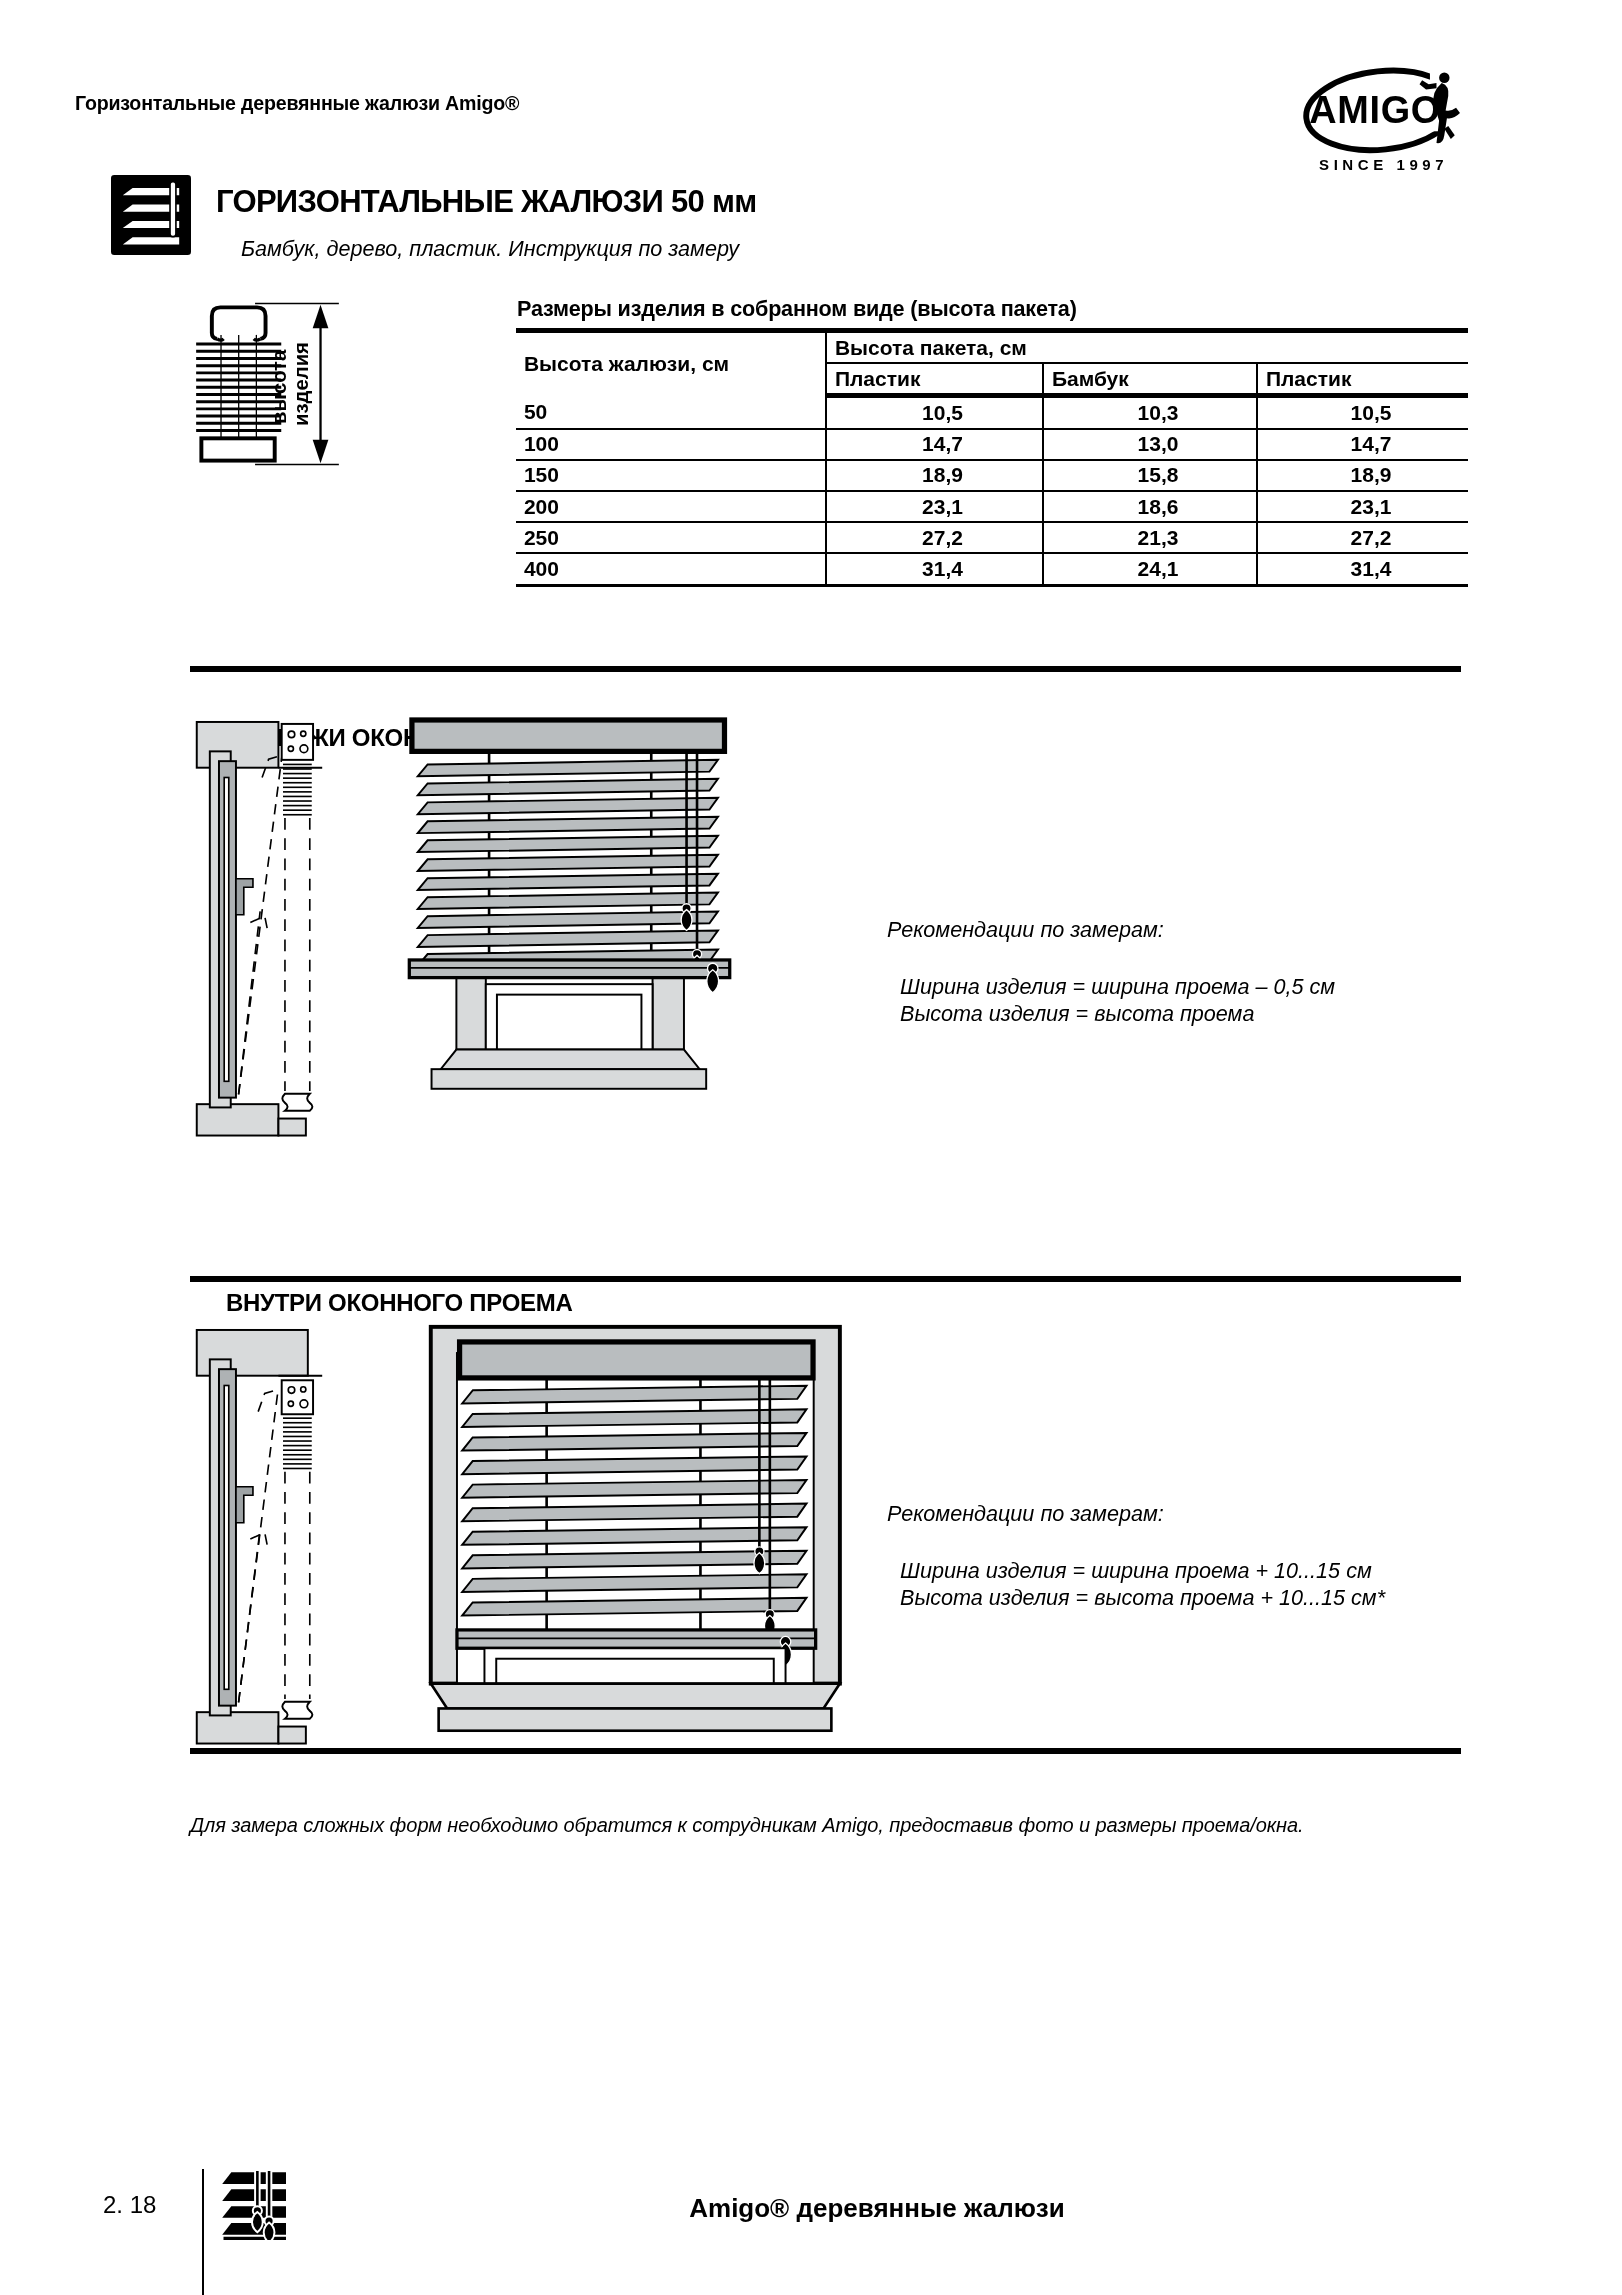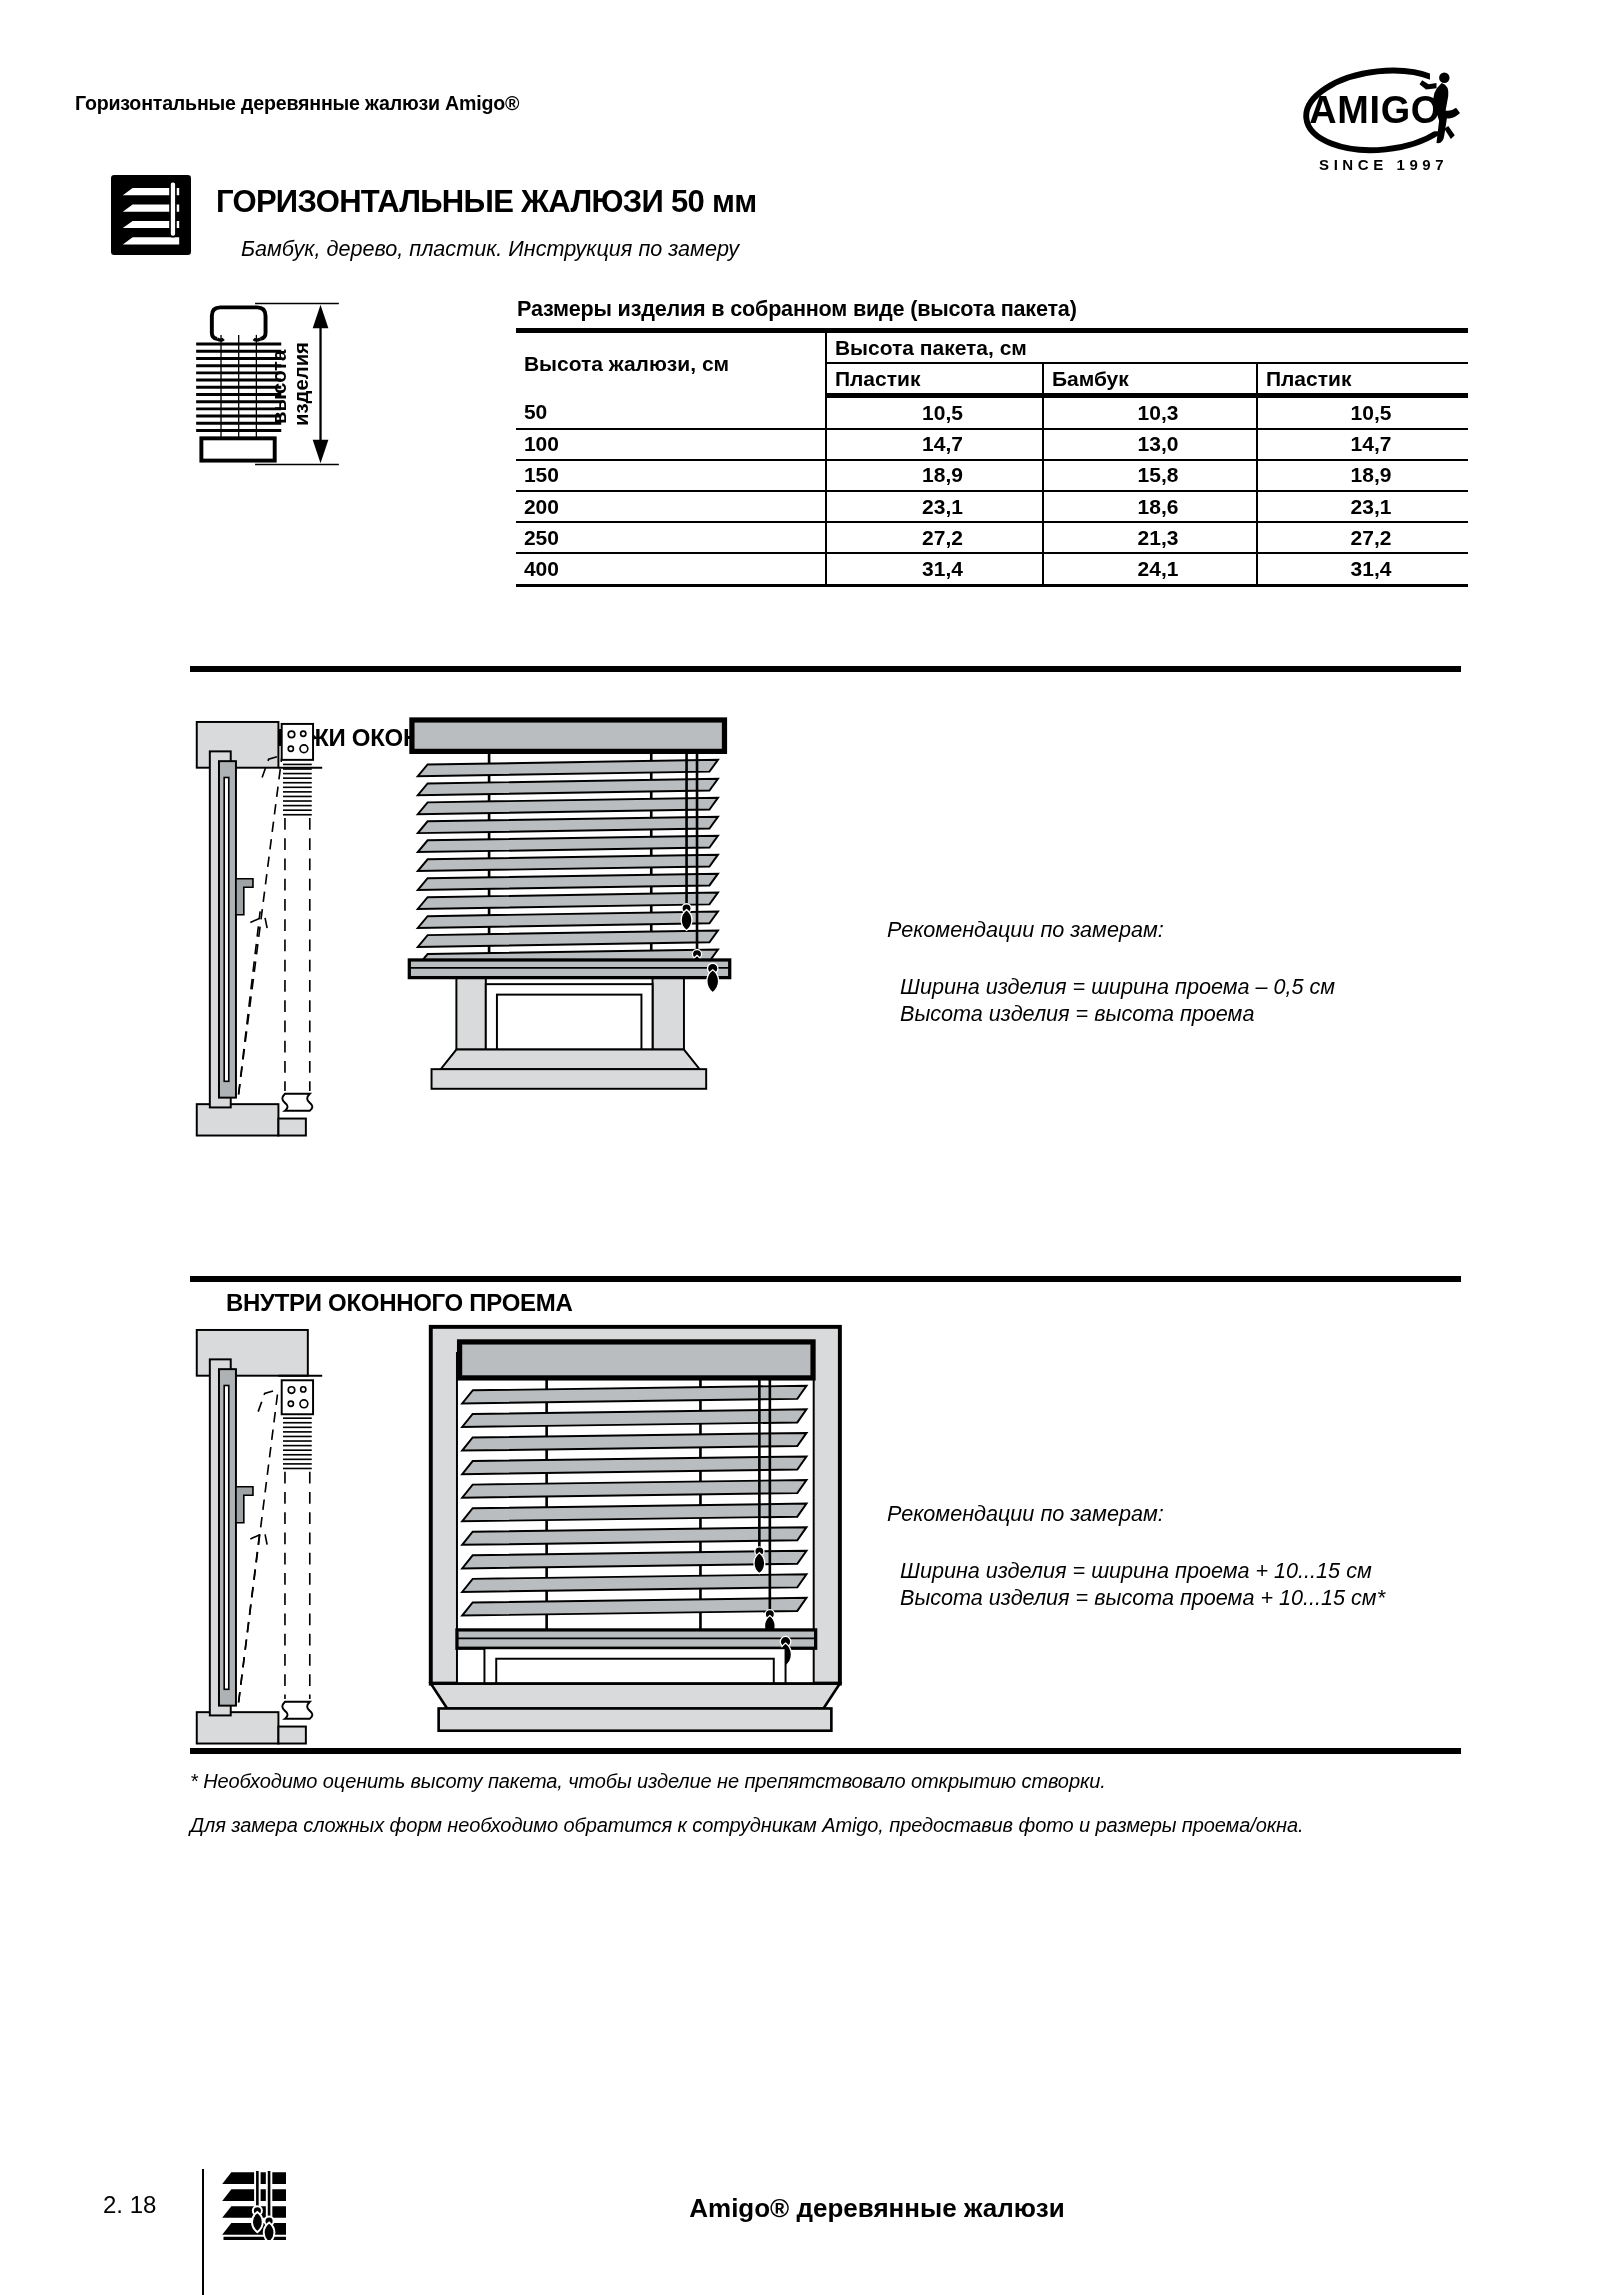--- a/index.html
+++ b/index.html
@@ -397,21 +397,20 @@
     </svg>
   </div>
 
   <div class="abs reco" style="left:887px;top:1501px;">
     <div class="reco-title">Рекомендации по замерам:</div>
     <div class="reco-line">Ширина изделия = ширина проема + 10...15 см</div>
     <div class="reco-line">Высота изделия = высота проема + 10...15 см*</div>
   </div>
 
   <div class="abs rule" style="top:1748px;"></div>
-  <div class="abs footnote" style="left:190px;top:1770px;">* Необходимо оценить высоту пакета, чтобы изделие не препятствовало открытию створки.</div>
   <div class="abs footnote" style="left:190px;top:1814px;">Для замера сложных форм необходимо обратится к сотрудникам Amigo, предоставив фото и размеры проема/окна.</div>
 
   <div class="abs page-num">2. 18</div>
   <div class="abs fdivider"></div>
   <div class="abs ficon">
     <svg viewBox="0 0 106 106" width="69" height="69">
       <g fill="#000">
         <polygon points="22,2 106,2 106,20 8,20"></polygon>
         <polygon points="22,28 106,28 106,46 8,46"></polygon>
         <polygon points="22,54 106,54 106,72 8,72"></polygon>

